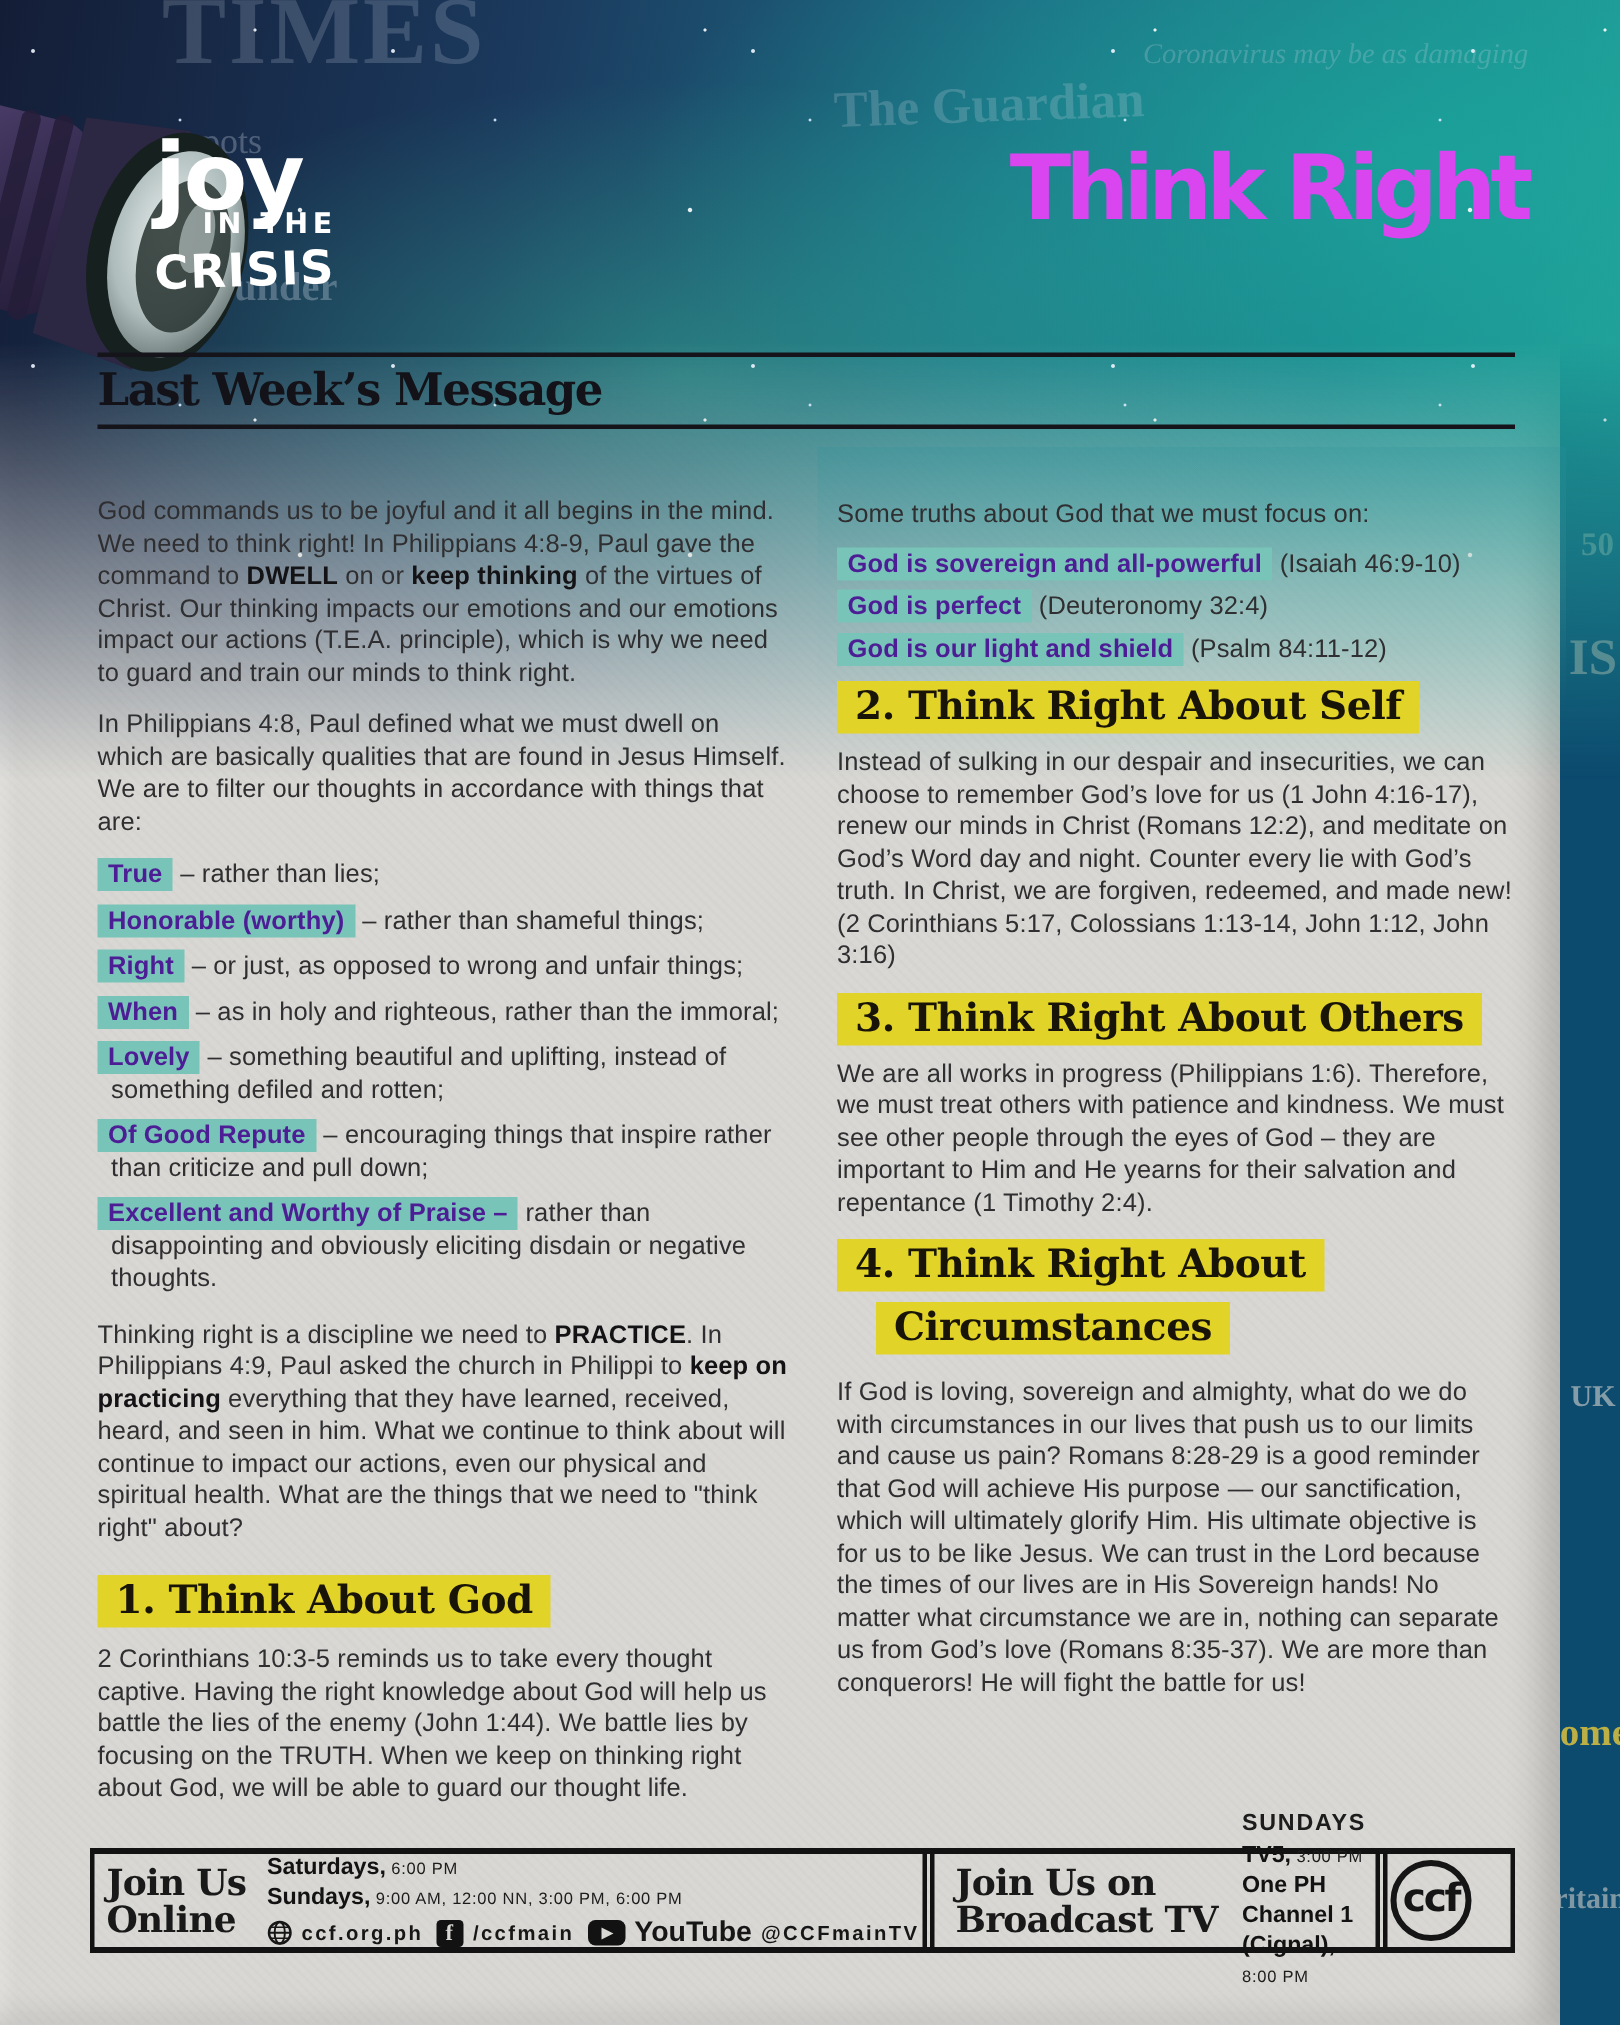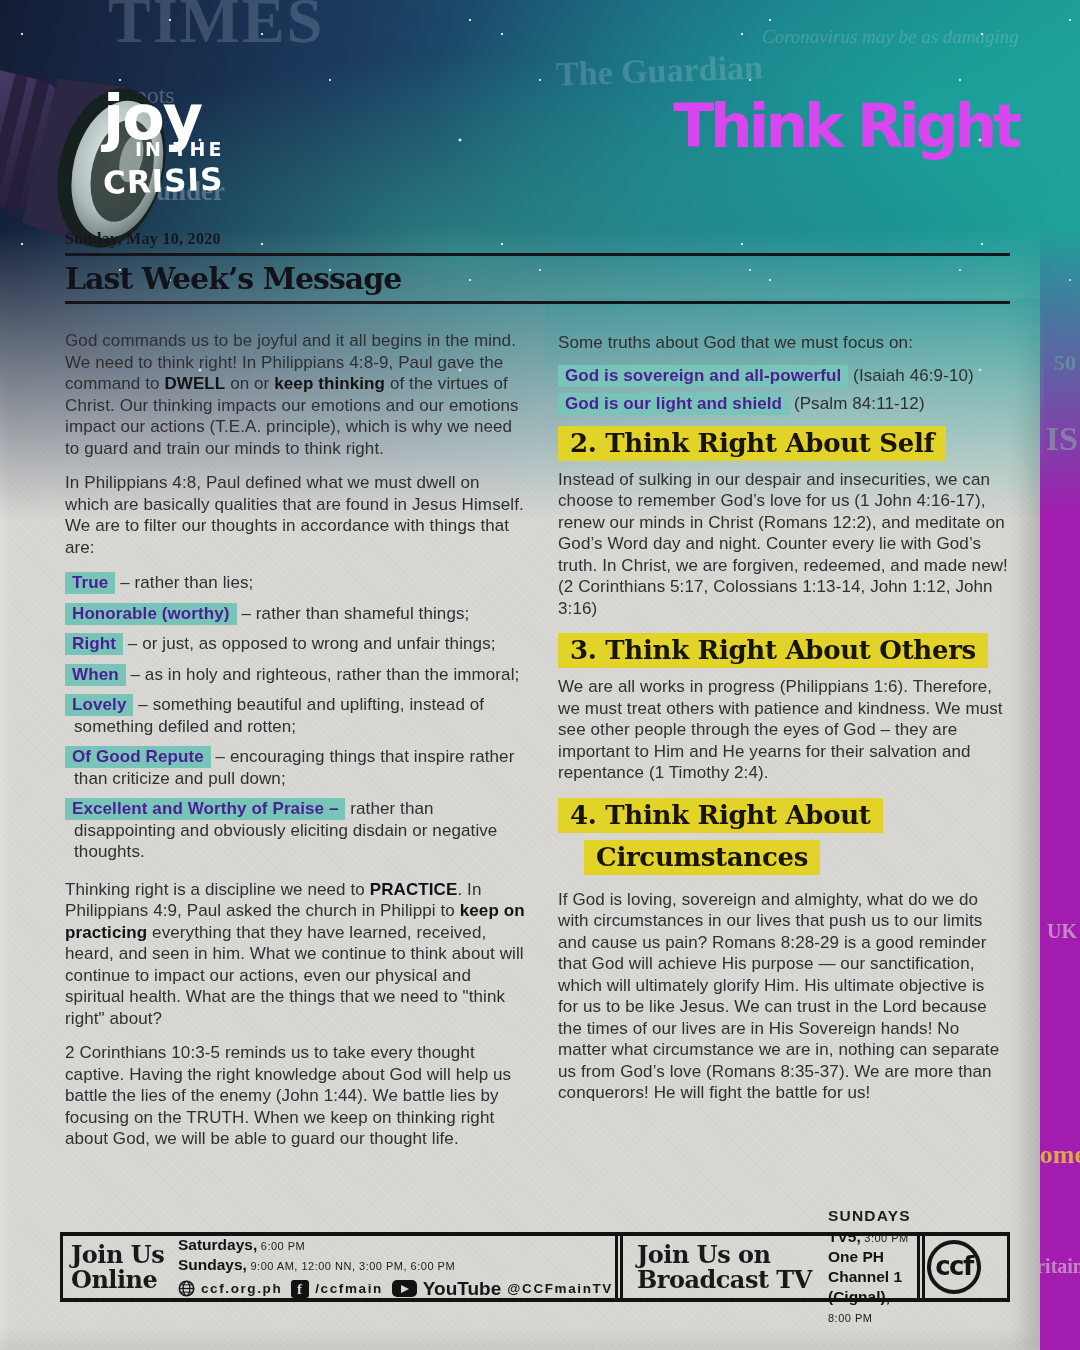--- a/index.html
+++ b/index.html
@@ -10,21 +10,21 @@
   
   .paper{position:absolute;left:0;top:0;width:1044px;height:1350px;background-color:#d8d7d3;
     background-image:
       repeating-linear-gradient(45deg, rgba(0,0,0,.015) 0 2px, transparent 2px 5px),
       repeating-linear-gradient(-45deg, rgba(255,255,255,.03) 0 1px, transparent 1px 4px);
     box-shadow:inset -16px 0 24px rgba(0,0,0,.18), inset 4px 0 10px rgba(255,255,255,.35);}
   .paper::after{content:"";position:absolute;right:-3px;top:0;width:6px;height:100%;
     background:linear-gradient(180deg,#c9c8c4,#bdbcb8 40%,#cfcec9);border-radius:3px;}
 
   
-  .side-strip{position:absolute;right:0;top:0;width:40px;height:1350px;background:#a21caf;
+  .side-strip{position:absolute;right:0;top:0;width:40px;height:1350px;background:#0c4a6e;
     overflow:hidden;}
   .frag{position:absolute;font-family:"Liberation Serif",serif;font-weight:bold;color:#b9b5ac;opacity:.55;}
   .frag-1{top:420px;right:2px;font-size:34px;}
   .frag-2{top:350px;right:4px;font-size:22px;}
   .frag-3{top:920px;right:3px;font-size:20px;color:#e6e2d8;}
   .frag-4{top:1140px;right:-6px;font-size:26px;color:#e8c93c;opacity:.8;}
   .frag-5{top:1255px;right:-4px;font-size:20px;color:#ded9cf;}
 
   
   .banner{position:absolute;left:0;top:0;width:1080px;height:520px;
@@ -190,21 +190,20 @@
 
   <div class="logo">
     <div class="logo-joy">joy</div>
     <div class="logo-inthe">IN THE</div>
     <div class="logo-crisis">CRISIS</div>
   </div>
 
   <div class="main-title">Think Right</div>
 
   <div class="masthead">
-    <div class="mh-date">Sunday, May 10, 2020</div>
     <div class="mh-rule"></div>
     <div class="mh-title">Last Week’s Message</div>
     <div class="mh-rule"></div>
   </div>
 
   <div class="col col-left">
     <p class="para"><span>God commands us to be joyful and it all begins in the mind. We need to think right! In Philippians 4:8-9, Paul gave the command to </span><b>DWELL</b><span> on or </span><b>keep thinking</b><span> of the virtues of Christ. Our thinking impacts our emotions and our emotions impact our actions (T.E.A. principle), which is why we need to guard and train our minds to think right.</span></p>
 
     <p class="para">In Philippians 4:8, Paul defined what we must dwell on which are basically qualities that are found in Jesus Himself. We are to filter our thoughts in accordance with things that are:</p>
 
@@ -213,27 +212,29 @@
       <div class="qual"><span class="hl-teal">Honorable (worthy)</span><span> – rather than shameful things;</span></div>
       <div class="qual"><span class="hl-teal">Right</span><span> – or just, as opposed to wrong and unfair things;</span></div>
       <div class="qual"><span class="hl-teal">When</span><span> – as in holy and righteous, rather than the immoral;</span></div>
       <div class="qual"><span class="hl-teal">Lovely</span><span> – something beautiful and uplifting, instead of something defiled and rotten;</span></div>
       <div class="qual"><span class="hl-teal">Of Good Repute</span><span> – encouraging things that inspire rather than criticize and pull down;</span></div>
       <div class="qual"><span class="hl-teal">Excellent and Worthy of Praise –</span><span> rather than disappointing and obviously eliciting disdain or negative thoughts.</span></div>
     </div>
 
     <p class="para" style="margin-top:16px;"><span>Thinking right is a discipline we need to </span><b>PRACTICE</b><span>. In Philippians 4:9, Paul asked the church in Philippi to </span><b>keep on practicing</b><span> everything that they have learned, received, heard, and seen in him. What we continue to think about will continue to impact our actions, even our physical and spiritual health. What are the things that we need to "think right" about?</span></p>
 
+    <h2 class="sec-h h-left"><span class="hl-yellow">1. Think About God</span></h2>
     <p class="para">2 Corinthians 10:3-5 reminds us to take every thought captive. Having the right knowledge about God will help us battle the lies of the enemy (John 1:44). We battle lies by focusing on the TRUTH. When we keep on thinking right about God, we will be able to guard our thought life.</p>
   </div>
 
   <div class="col col-right">
     <p class="para intro">Some truths about God that we must focus on:</p>
 
     <div class="truth"><span class="hl-teal">God is sovereign and all-powerful</span><span class="ref"> (Isaiah 46:9-10)</span></div>
+    <div class="truth"><span class="hl-teal">God is perfect</span><span class="ref"> (Deuteronomy 32:4)</span></div>
     <div class="truth"><span class="hl-teal">God is our light and shield</span><span class="ref"> (Psalm 84:11-12)</span></div>
 
     <h2 class="sec-h sec-h-r"><span class="hl-yellow">2. Think Right About Self</span></h2>
     <p class="para">Instead of sulking in our despair and insecurities, we can choose to remember God’s love for us (1 John 4:16-17), renew our minds in Christ (Romans 12:2), and meditate on God’s Word day and night. Counter every lie with God’s truth. In Christ, we are forgiven, redeemed, and made new! (2 Corinthians 5:17, Colossians 1:13-14, John 1:12, John 3:16)</p>
 
     <h2 class="sec-h sec-h-r"><span class="hl-yellow">3. Think Right About Others</span></h2>
     <p class="para">We are all works in progress (Philippians 1:6). Therefore, we must treat others with patience and kindness. We must see other people through the eyes of God – they are important to Him and He yearns for their salvation and repentance (1 Timothy 2:4).</p>
 
     <h2 class="sec-h sec-h-r"><span class="hl-yellow">4. Think Right About</span><span class="h4-line2"><span class="hl-yellow">Circumstances</span></span></h2>
     <p class="para s4-body">If God is loving, sovereign and almighty, what do we do with circumstances in our lives that push us to our limits and cause us pain? Romans 8:28-29 is a good reminder that God will achieve His purpose — our sanctification, which will ultimately glorify Him. His ultimate objective is for us to be like Jesus. We can trust in the Lord because the times of our lives are in His Sovereign hands! No matter what circumstance we are in, nothing can separate us from God’s love (Romans 8:35-37). We are more than conquerors! He will fight the battle for us!</p>

